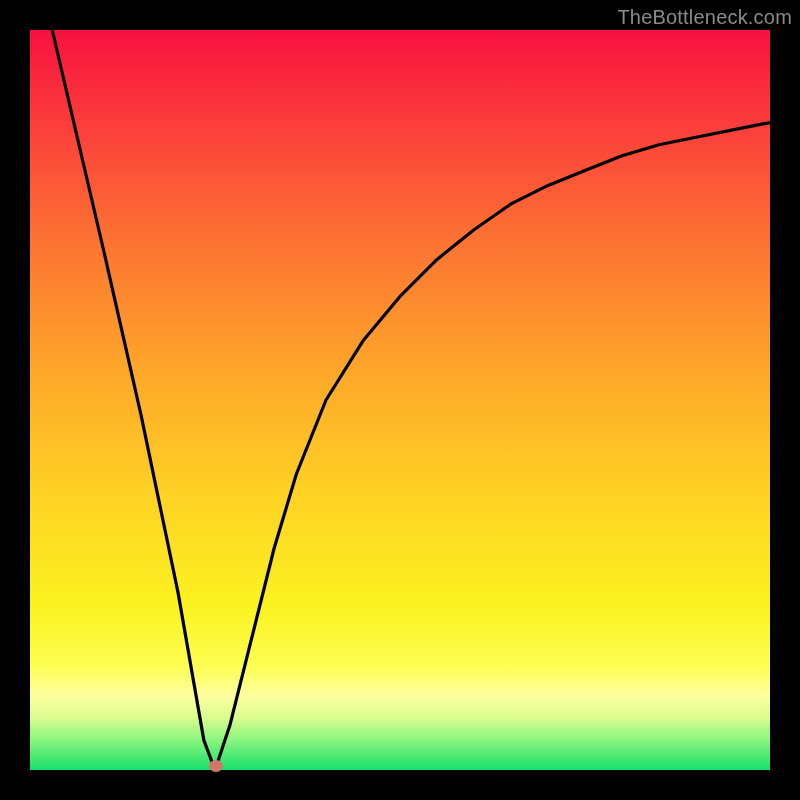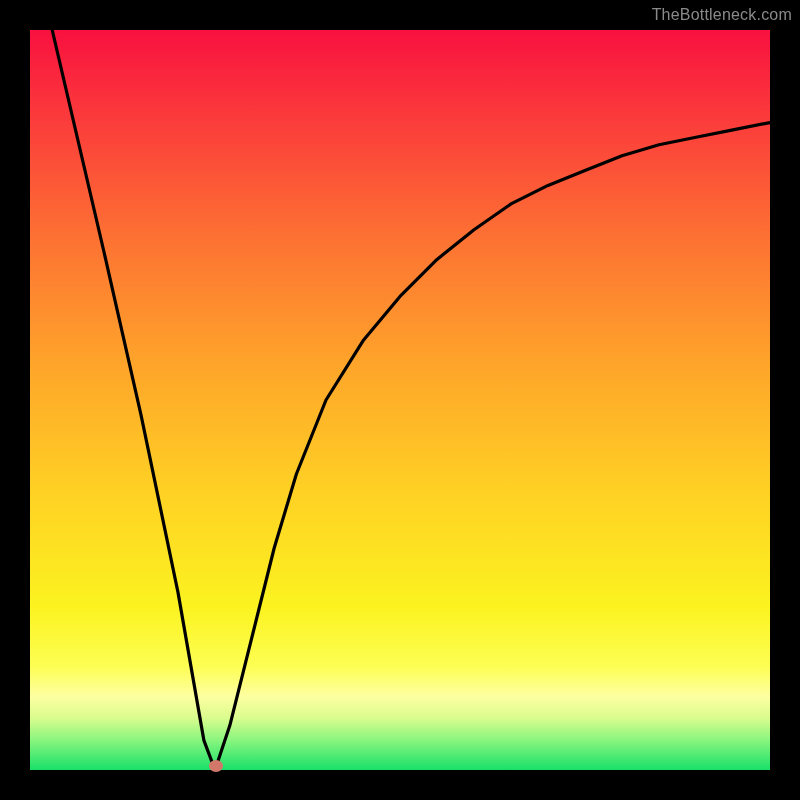--- a/index.html
+++ b/index.html
@@ -37,21 +37,21 @@
     left: 0;
     top: 0;
     width: 100%;
     height: 100%;
   }
   .watermark {
     position: absolute;
     top: 6px;
     right: 8px;
     font-family: Arial, Helvetica, sans-serif;
-    font-size: 16px;
+    font-size: 20px;
     color: #8a8a8a;
     letter-spacing: 0.2px;
   }
   .marker {
     position: absolute;
     width: 14px;
     height: 12px;
     border-radius: 50% / 50%;
     transform: translate(-50%, -50%);
   }

